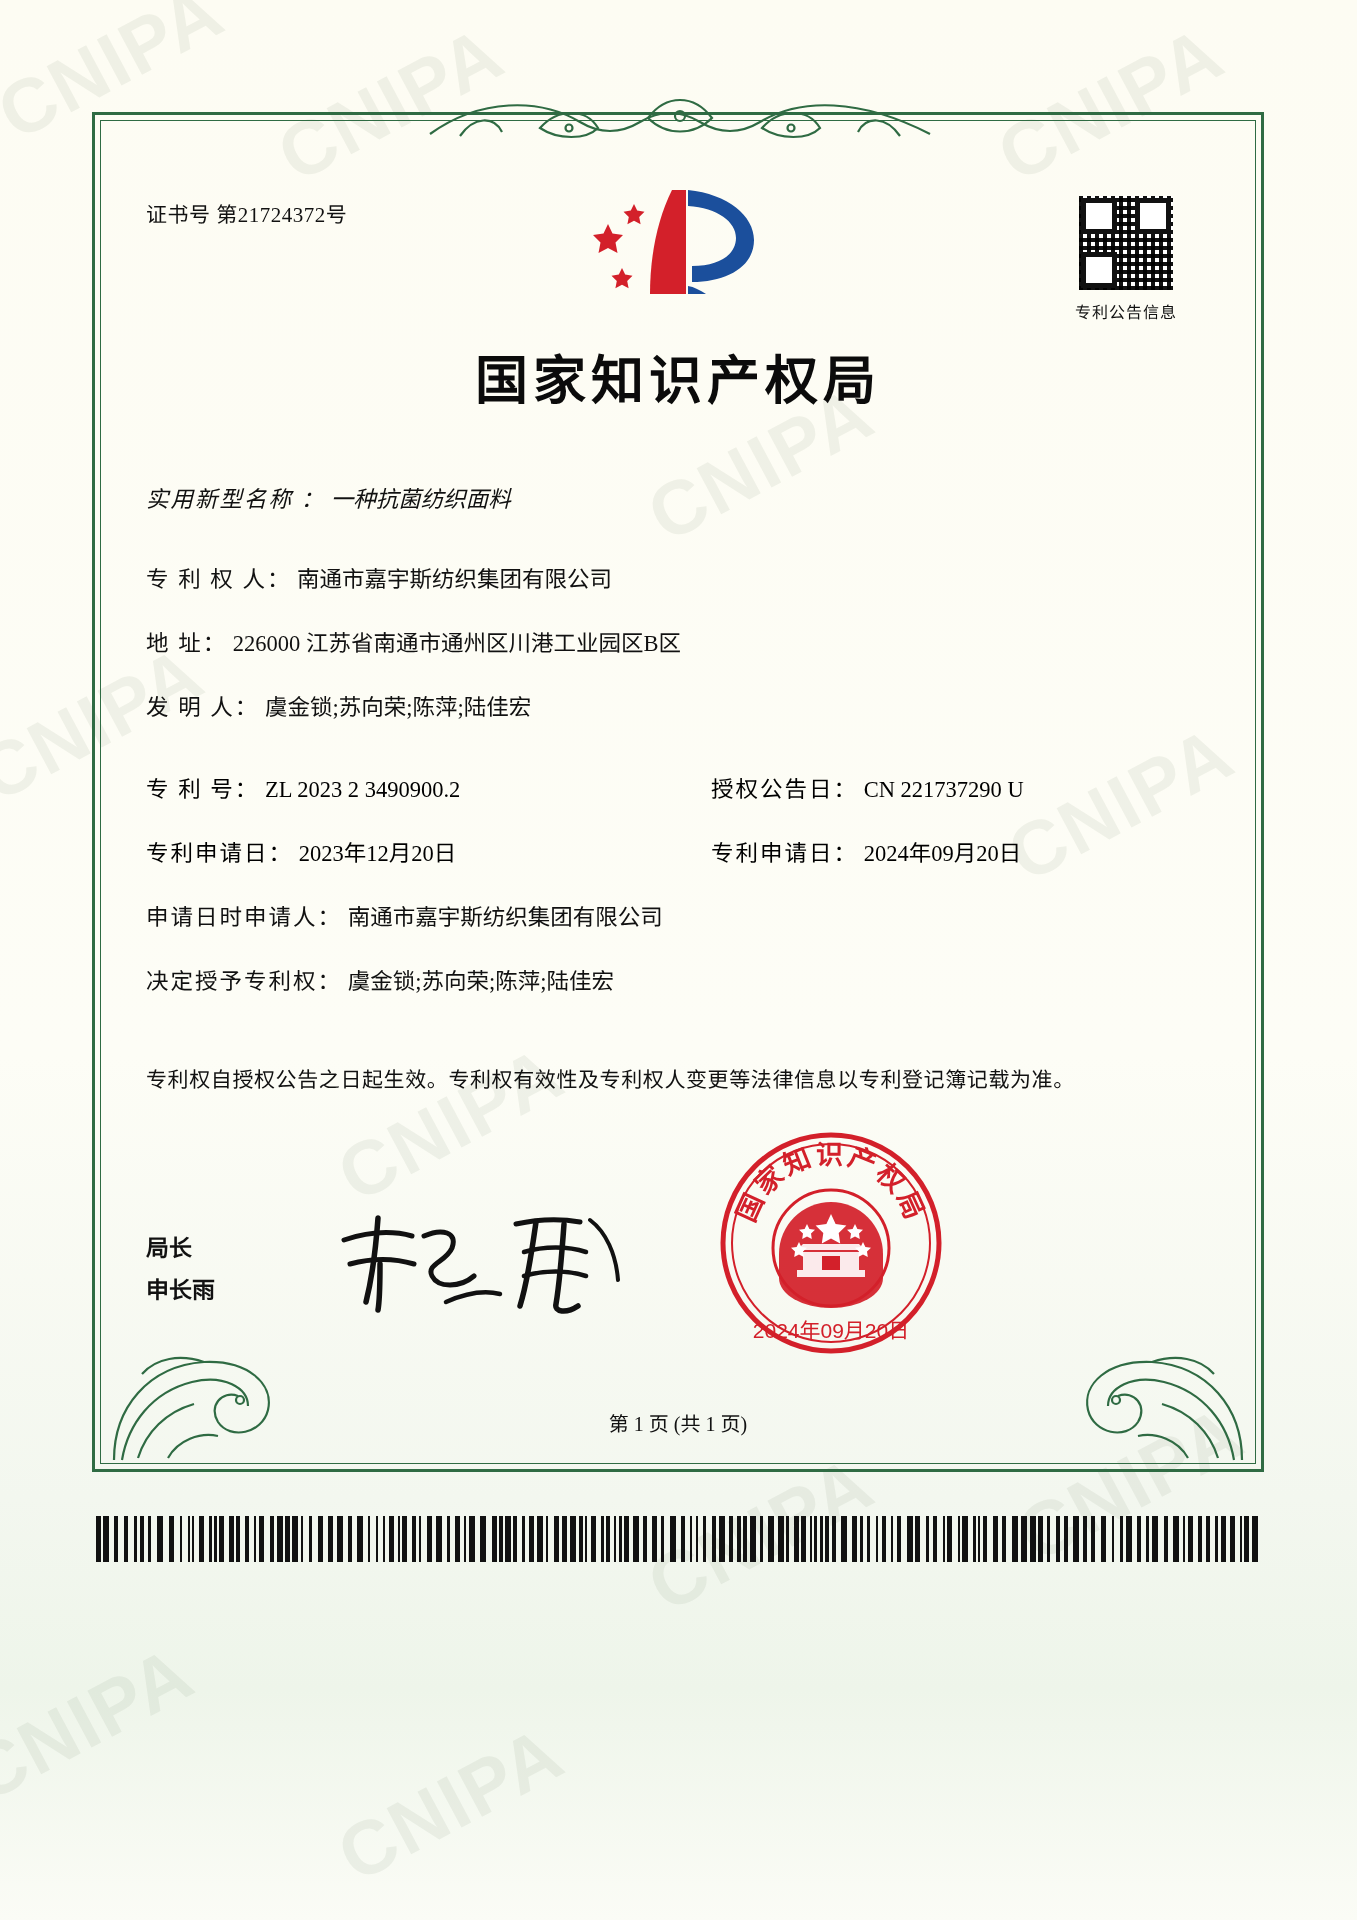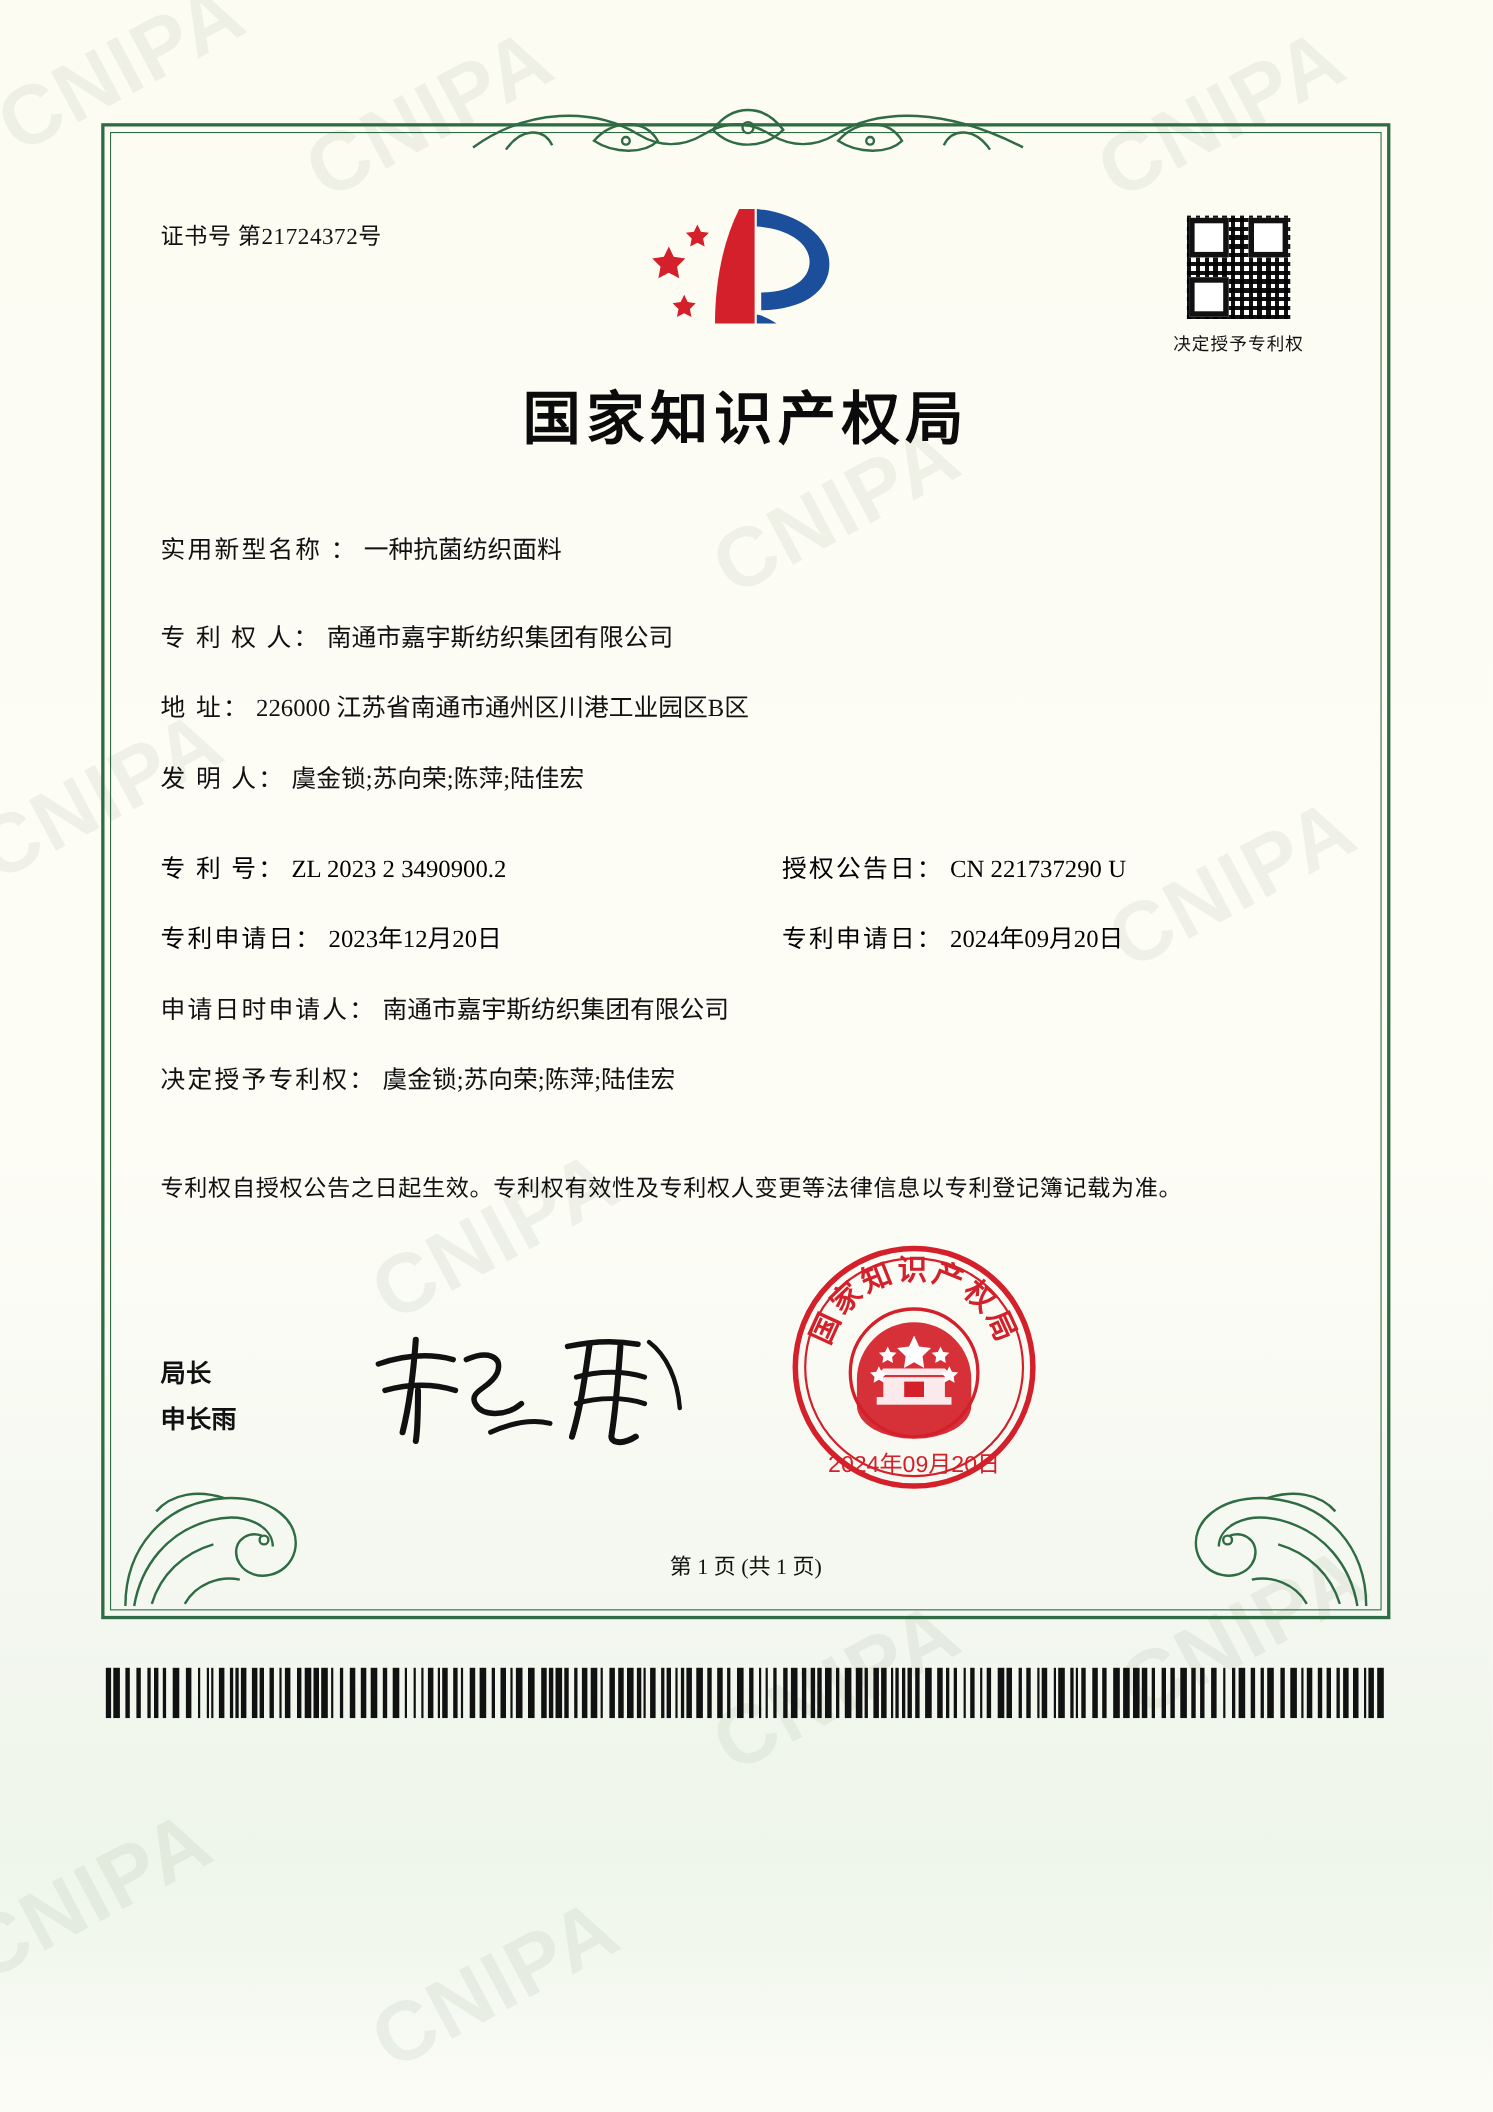--- a/index.html
+++ b/index.html
@@ -163,21 +163,21 @@
   .row .lbl {
     display: inline-block;
     color: #111;
   }
   .row .val {
     display: inline-block;
     color: #111;
   }
   .sp-1 { letter-spacing: 2px; }
 
-  .row.title-row { height: 96px; line-height: 96px; }
+  .row.title-row { height: 96px; line-height: 96px; font-style: italic; }
 
   .two-col {
     position: relative;
     height: 64px;
     line-height: 64px;
     font-size: 22.5px;
     white-space: nowrap;
   }
   .two-col .right {
     position: absolute;
@@ -329,21 +329,21 @@
 
         <path d="M100 8 C140 12, 166 34, 166 58 C166 84, 140 100, 104 100 L104 84 C132 84, 148 72, 148 56 C148 40, 130 26, 100 24 Z" fill="#1b4f9c"></path>
         <path d="M100 104 L100 112 L118 112 C112 108, 106 105, 100 104 Z" fill="#1b4f9c"></path>
       </svg>
     </div>
 
     <div class="qr-wrap">
       <div class="qr">
           <span class="qr-eye"></span>
         </div>
-      <div class="qr-caption">决定授予专利权</div>
+      <div class="qr-caption">专利公告信息</div>
     </div>
 
     <div class="main-title">国家知识产权局</div>
 
     <div class="fields">
 
       <div class="row title-row">
         <span class="lbl sp-1">实用新型名称 ：</span>
         <span class="val">一种抗菌纺织面料</span>
       </div>

